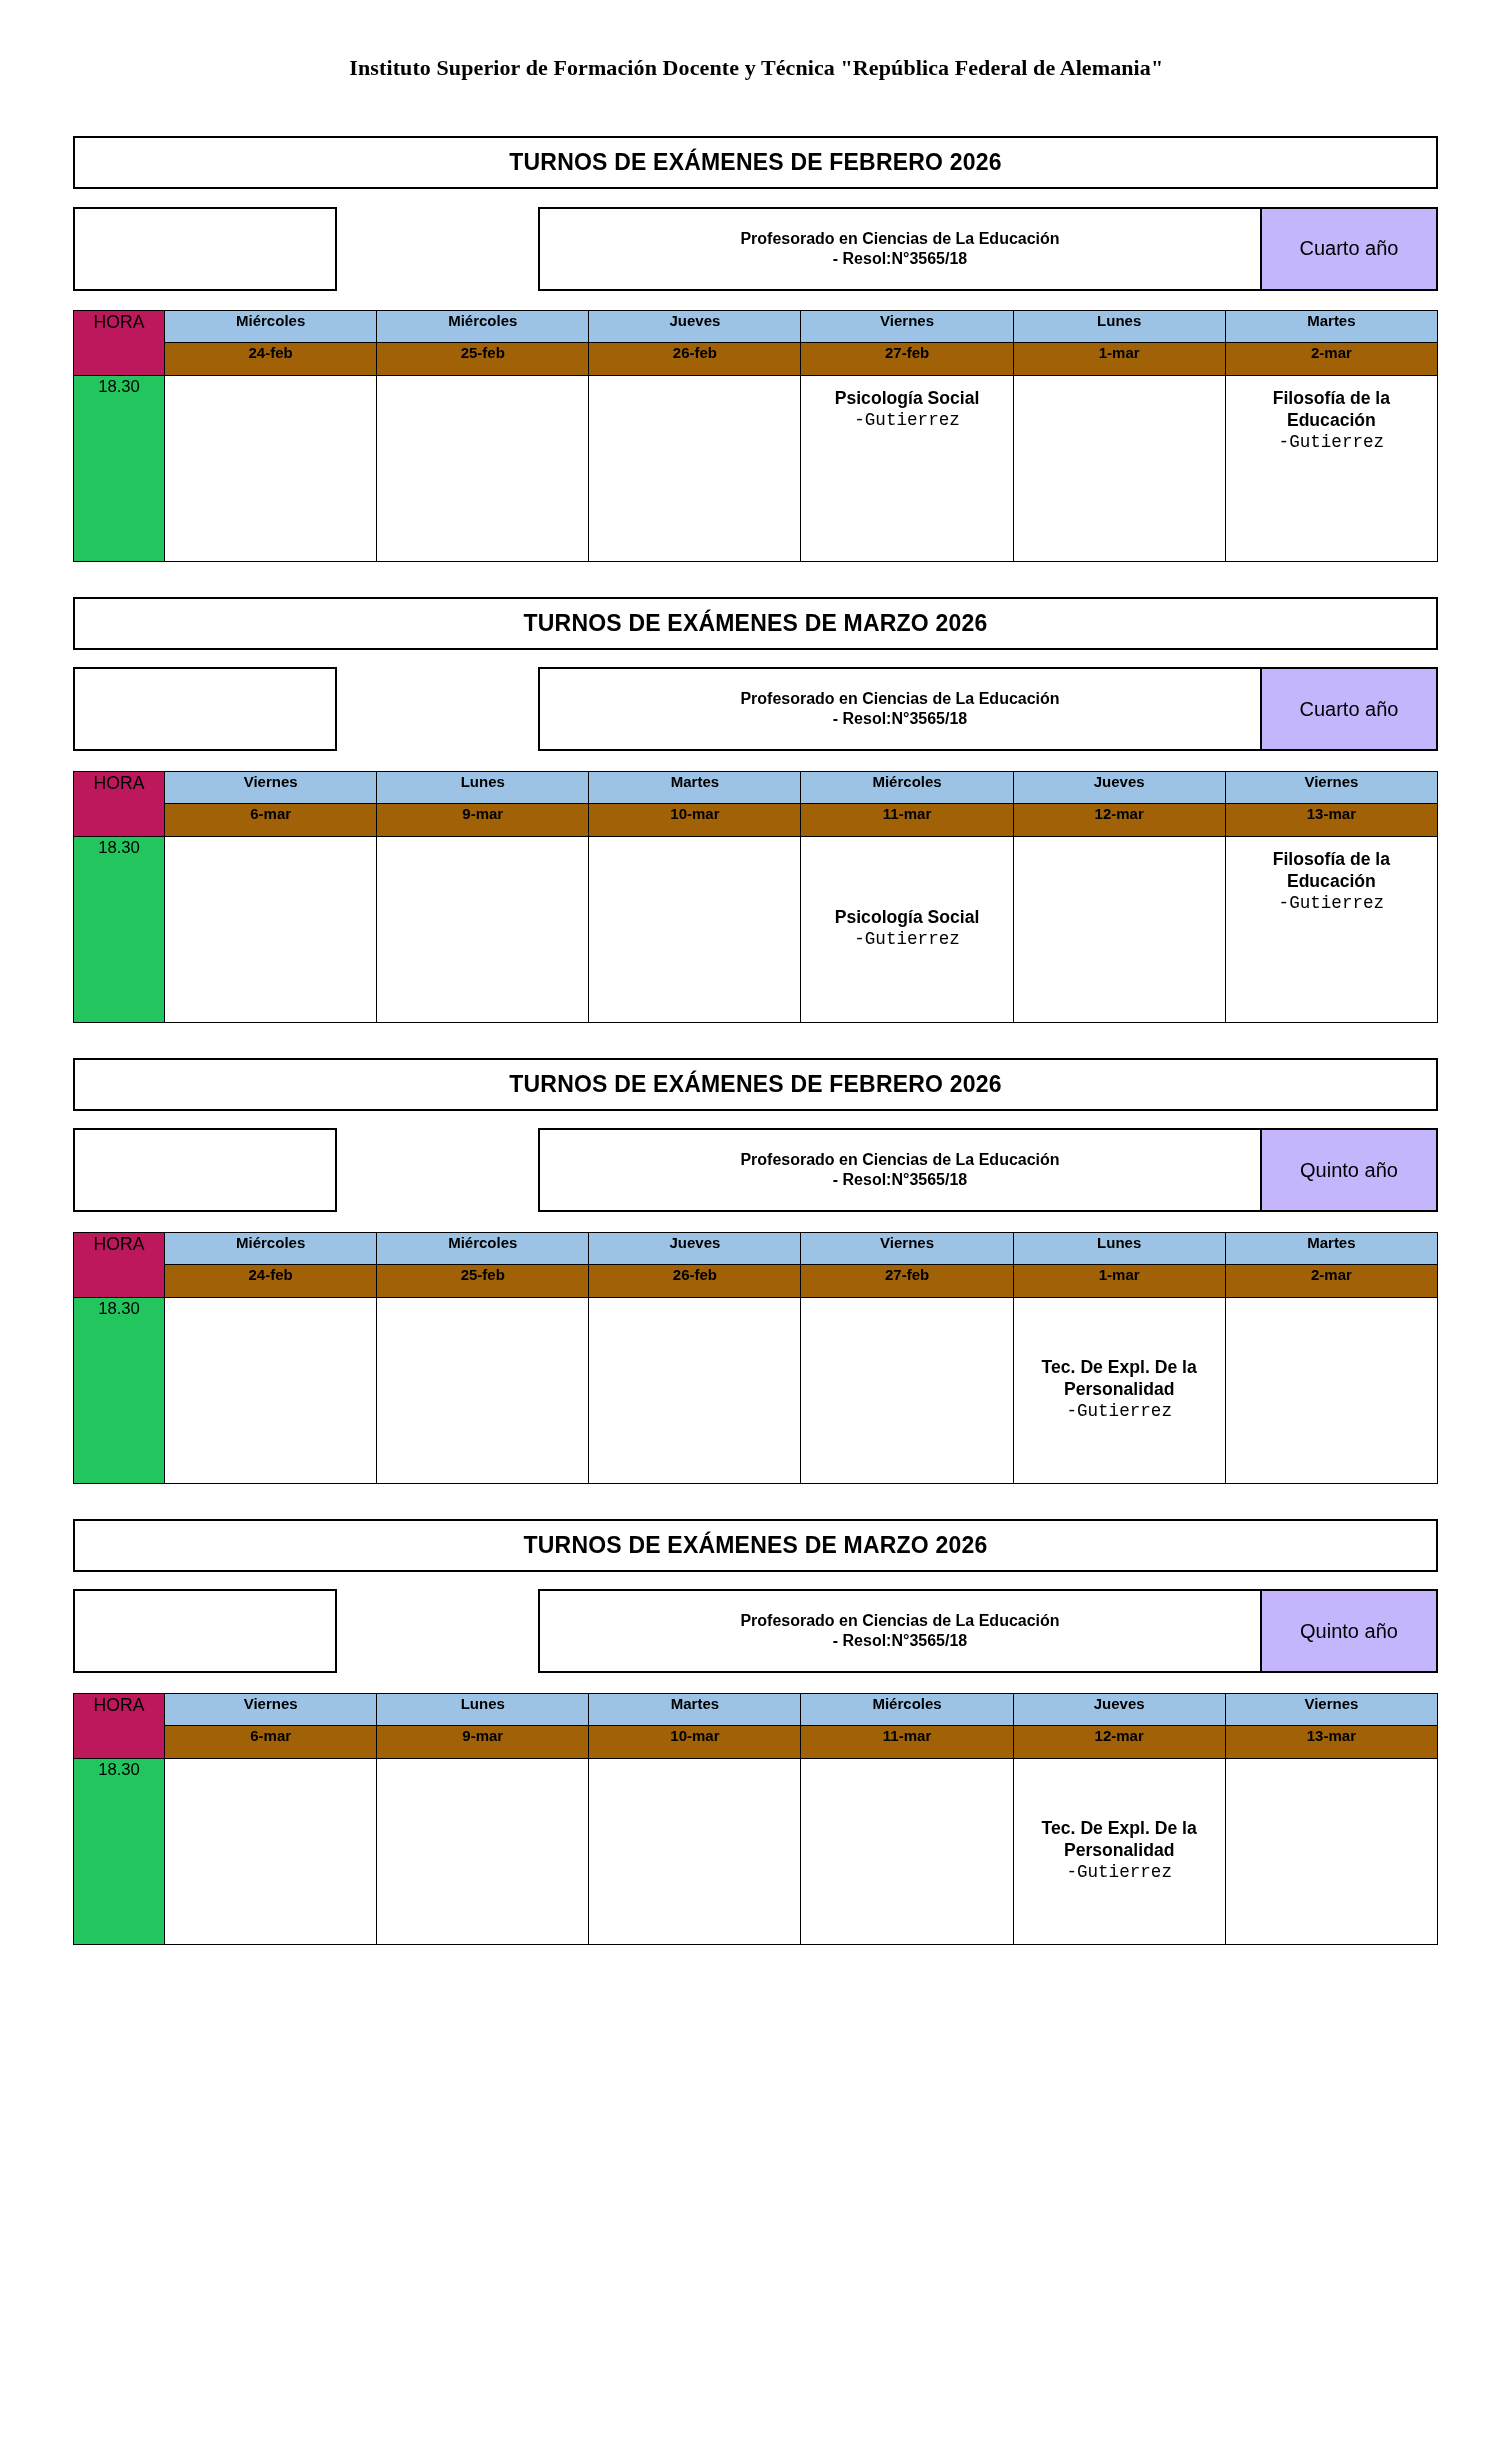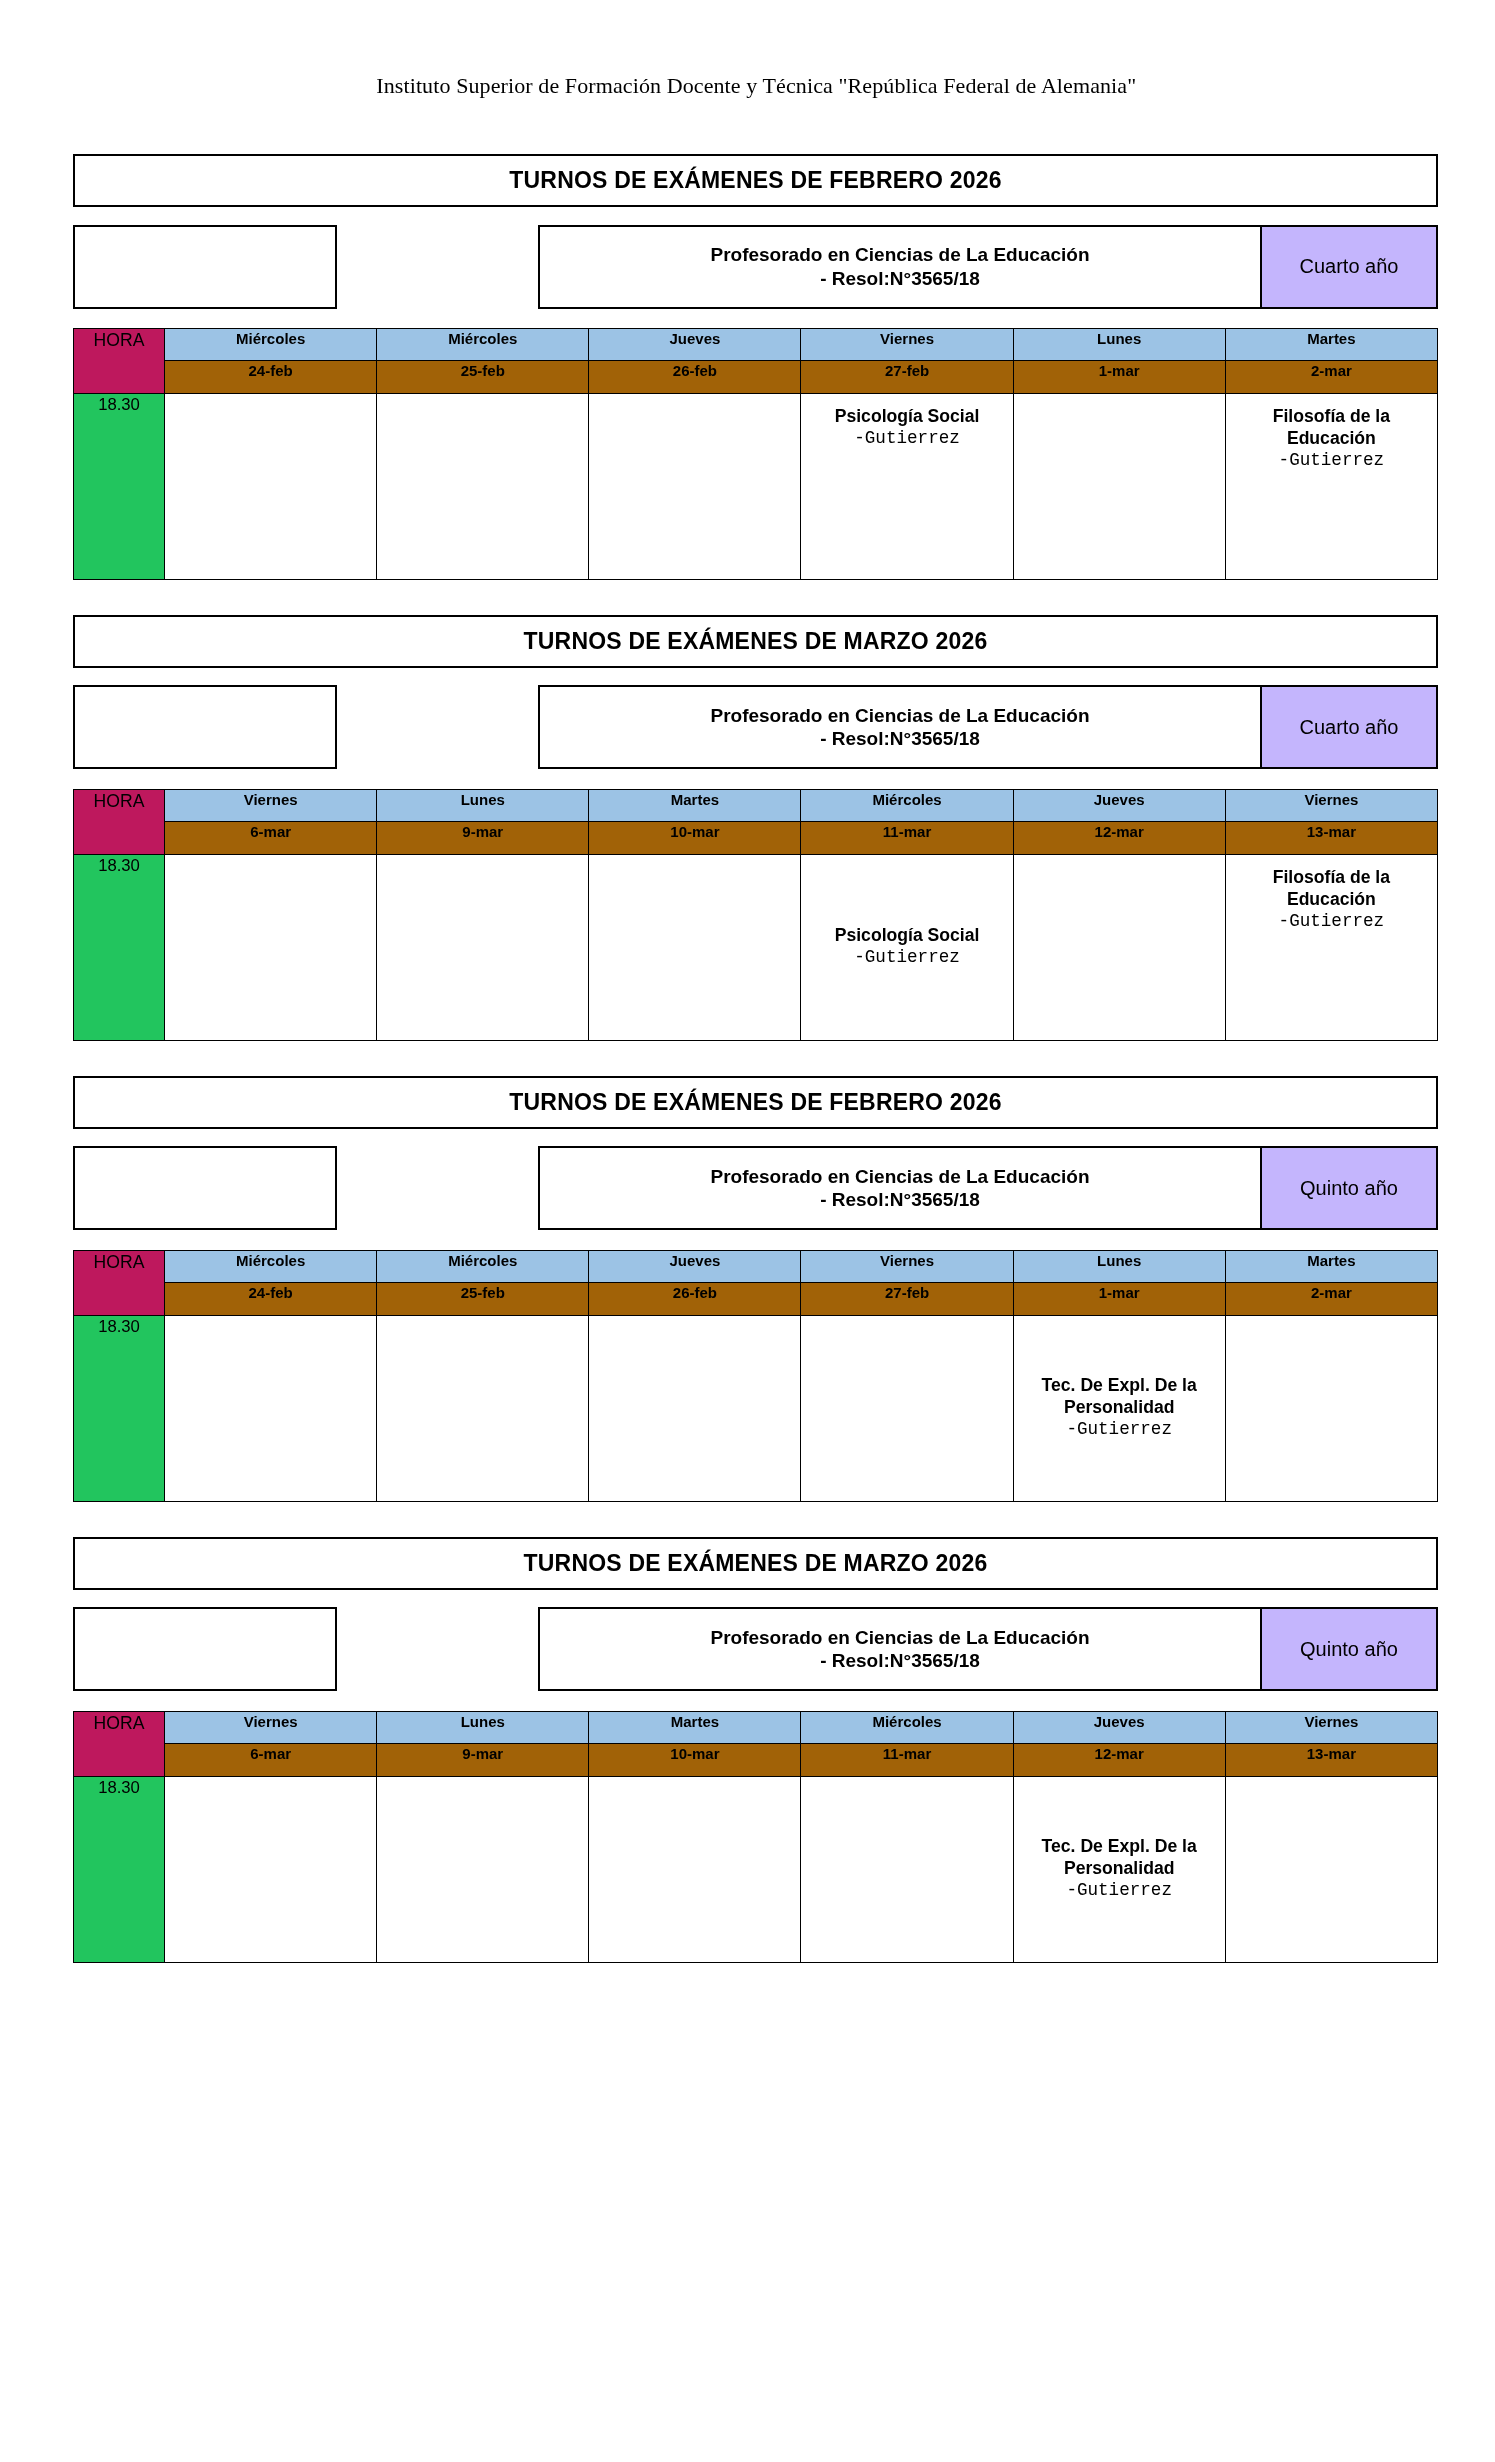--- a/index.html
+++ b/index.html
@@ -15,27 +15,26 @@
     position: relative;
     overflow: hidden;
   }
   .page {
     width: 1495px;
     padding: 0;
     box-sizing: border-box;
   }
   .institute-header {
     font-family: "Liberation Serif", serif;
-    font-weight: normal;
+    font-weight: bold;
     font-size: 22px;
     text-align: center;
     padding-top: 55px;
     padding-left: 17.6px;
     letter-spacing: 0.1px;
-    margin-top: 18px;
   }
   .content {
     width: 1381px;
     margin: 12px auto;
     padding-left: 16px;
     box-sizing: border-box;
   }
   .block {
     margin-top: 35px;
   }
@@ -72,21 +71,21 @@
   }
   .career-name {
     flex: 1;
     border: 2.6px solid #000;
     box-sizing: border-box;
     display: flex;
     flex-direction: column;
     align-items: center;
     justify-content: center;
     font-weight: bold;
-    font-size: 19px;
+    font-size: 16px;
     line-height: 1.25;
     text-align: center;
     background: #fff;
   }
   .career-year {
     width: 176px;
     border: 2.6px solid #000;
     border-left: 0;
     box-sizing: border-box;
     display: flex;

